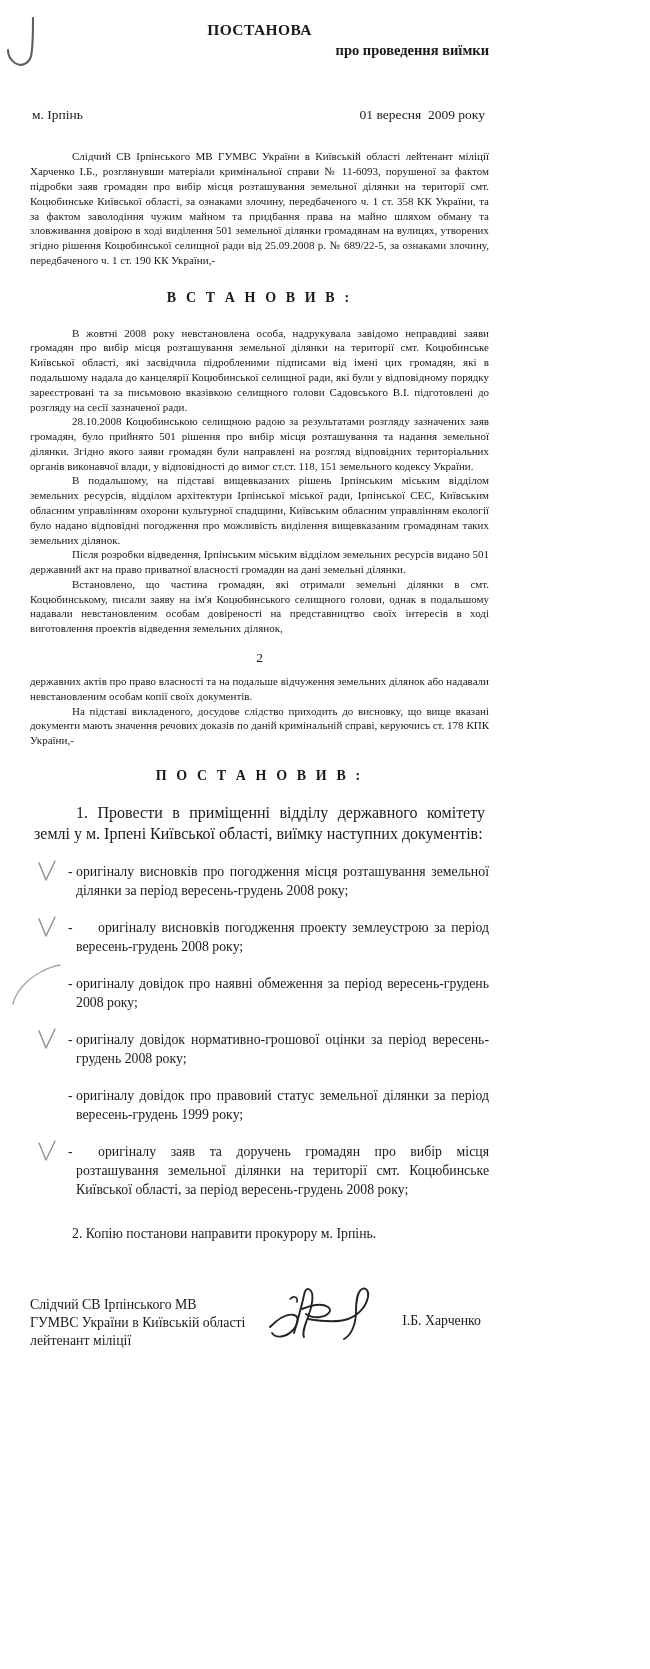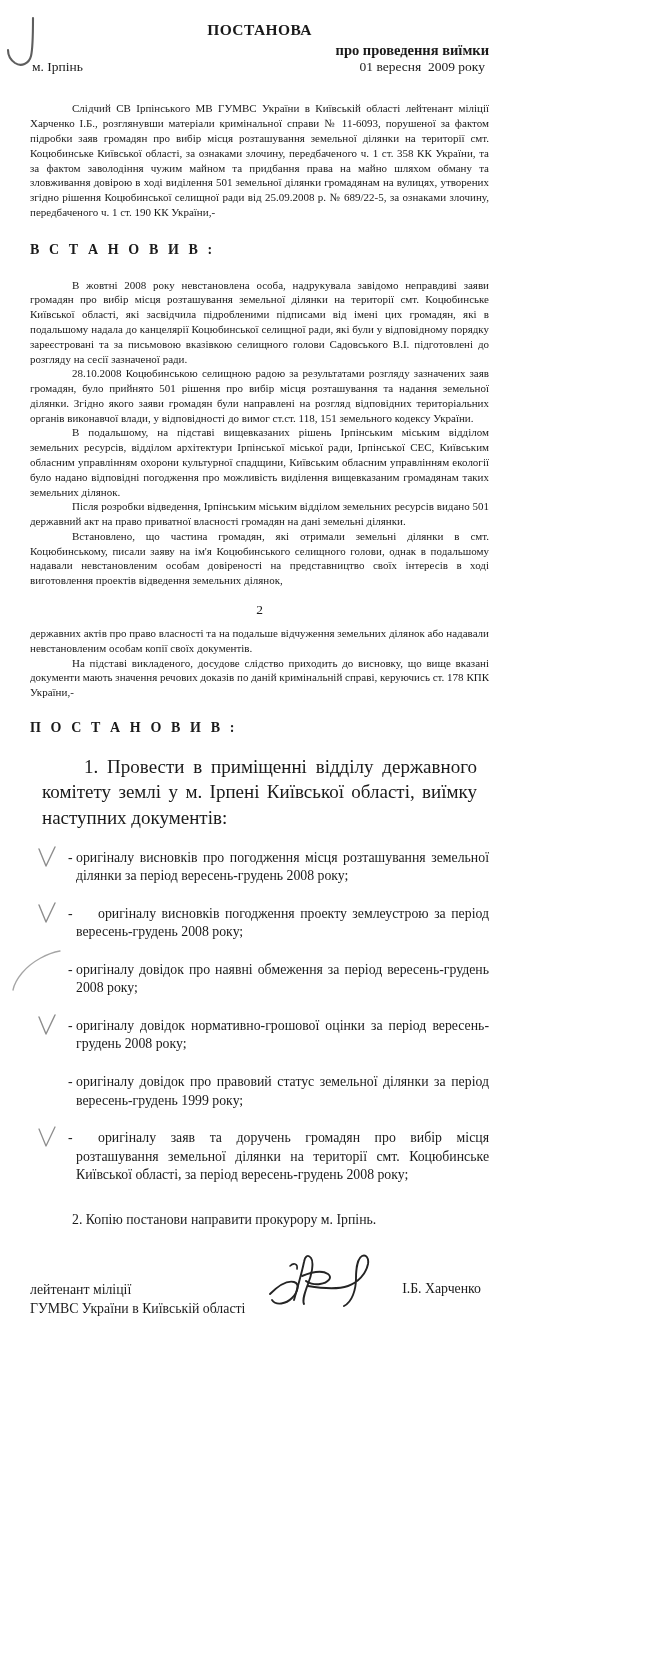--- a/index.html
+++ b/index.html
@@ -38,55 +38,57 @@
     font-weight: bold;
     font-size: 14.5px;
     line-height: 1.28;
     margin-top: 1px;
   }
   .meta-row {
     display: flex;
     justify-content: space-between;
     align-items: flex-end;
     font-size: 13.5px;
+    margin-top: 48px;
     padding-right: 4px;
   }
   .meta-city { padding-left: 2px; }
   .meta-date { white-space: pre; }
 
   
   .body-block { margin-top: 26px; }
   p.para {
     margin: 0;
     font-size: 11px;
     line-height: 1.345;
     text-align: justify;
     text-indent: 42px;
     hyphens: none;
   }
   p.para.noindent { text-indent: 0; }
 
   .section-head {
+    text-align: center;
     font-weight: bold;
     font-size: 14px;
     letter-spacing: 3.1px;
     margin: 22px 0 20px 0;
   }
   .section-head.tight { margin: 20px 0 18px 0; }
 
   .page-number {
     text-align: center;
     font-size: 13.5px;
     margin: 14px 0 8px 0;
   }
 
   
   p.numbered {
-    margin: 12px;
-    font-size: 19px;
+    margin: 4px;
+    font-size: 16px;
     line-height: 1.345;
     text-align: justify;
     text-indent: 42px;
   }
 
   
   .doc-list { margin-top: 18px; }
   .doc-list-item {
     position: relative;
     margin-bottom: 19px;
@@ -262,22 +264,23 @@
       <span class="dash">-</span>
       <span class="item-text extra-indent">оригіналу заяв та доручень громадян про вибір місця розташування земельної ділянки на території смт. Коцюбинське Київської області, за період вересень-грудень 2008 року;</span>
     </div>
 
   </div>
 
   <p class="closing">2. Копію постанови направити прокурору м. Ірпінь.</p>
 
   <div class="signature-block">
     <div class="sig-lines">
+      <div class="sig-line">Слідчий СВ Ірпінського МВ</div>
+      <div class="sig-line">ГУМВС України в Київській області</div>
       <div class="sig-line">лейтенант міліції</div>
-      <div class="sig-line">ГУМВС України в Київській області</div>
     </div>
     <div class="sig-right">
       <span class="sig-scribble">
         <svg viewBox="0 0 120 62" width="120" height="62" aria-hidden="true">
           <path d="M6 44 C14 36, 22 30, 30 32 C36 33.5, 34 42, 28 48 C22 54, 12 56, 8 50" fill="none" stroke="currentColor" stroke-width="1.9" stroke-linecap="round"></path>
           <path d="M30 50 C34 36, 38 22, 40 12 C41 6, 44 4, 47 8 C50 12, 48 24, 44 34 C41 42, 38 50, 40 54" fill="none" stroke="currentColor" stroke-width="1.9" stroke-linecap="round"></path>
           <path d="M38 26 C48 22, 58 20, 64 24 C69 27.5, 64 33, 56 34 C50 34.8, 44 33, 42 31" fill="none" stroke="currentColor" stroke-width="1.9" stroke-linecap="round"></path>
           <path d="M44 36 C56 38, 72 40, 84 36 C94 32.5, 102 24, 104 14 C105 8, 102 4, 98 6 C94 8, 92 18, 92 28 C92 40, 88 52, 80 56" fill="none" stroke="currentColor" stroke-width="1.9" stroke-linecap="round"></path>
           <path d="M26 16 C30 12, 34 14, 33 19" fill="none" stroke="currentColor" stroke-width="1.6" stroke-linecap="round"></path>
         </svg>

